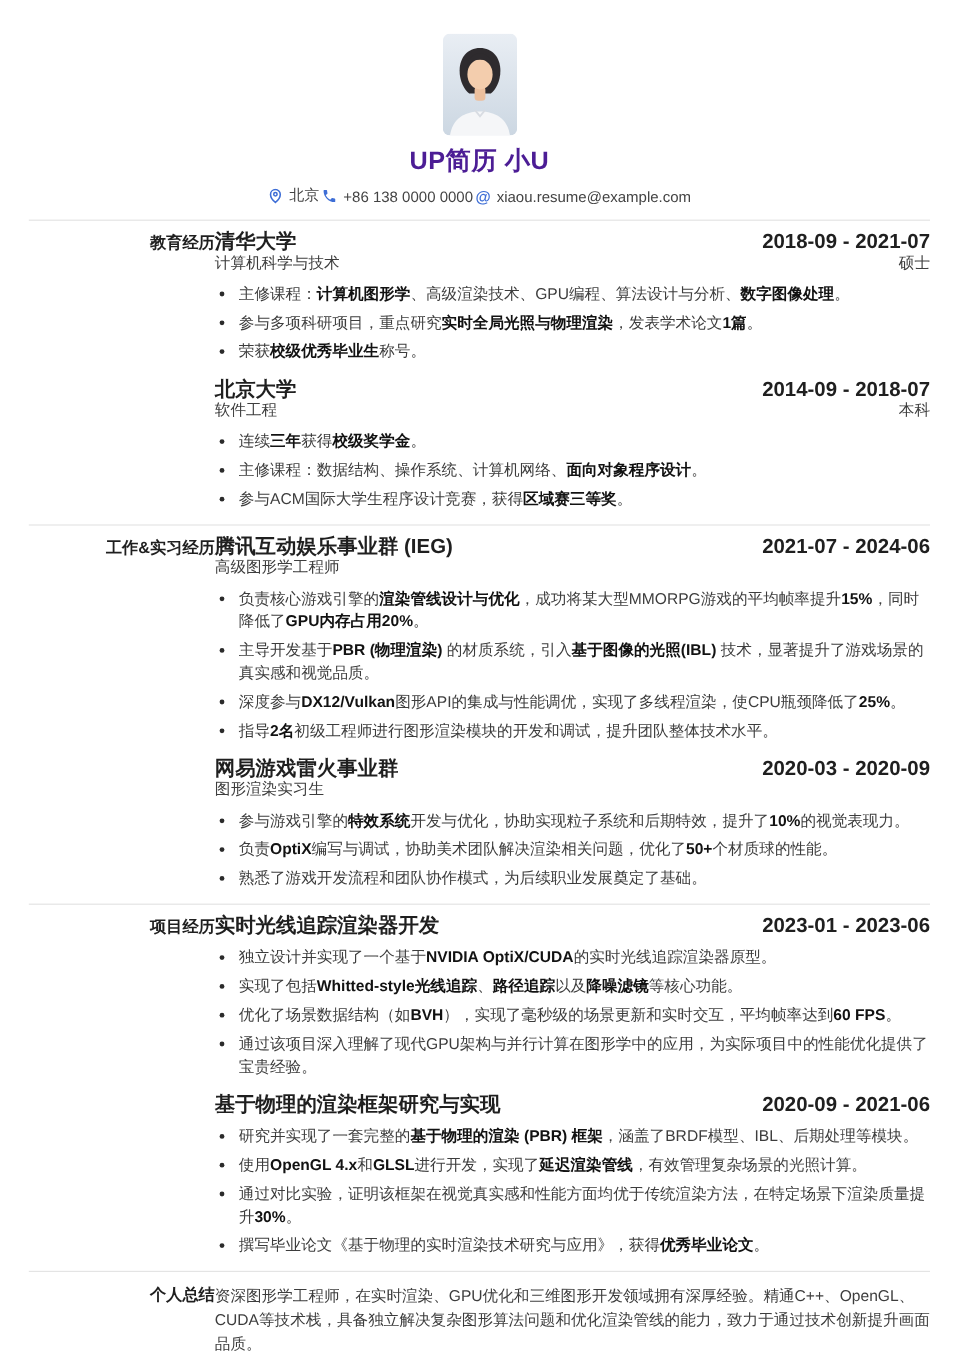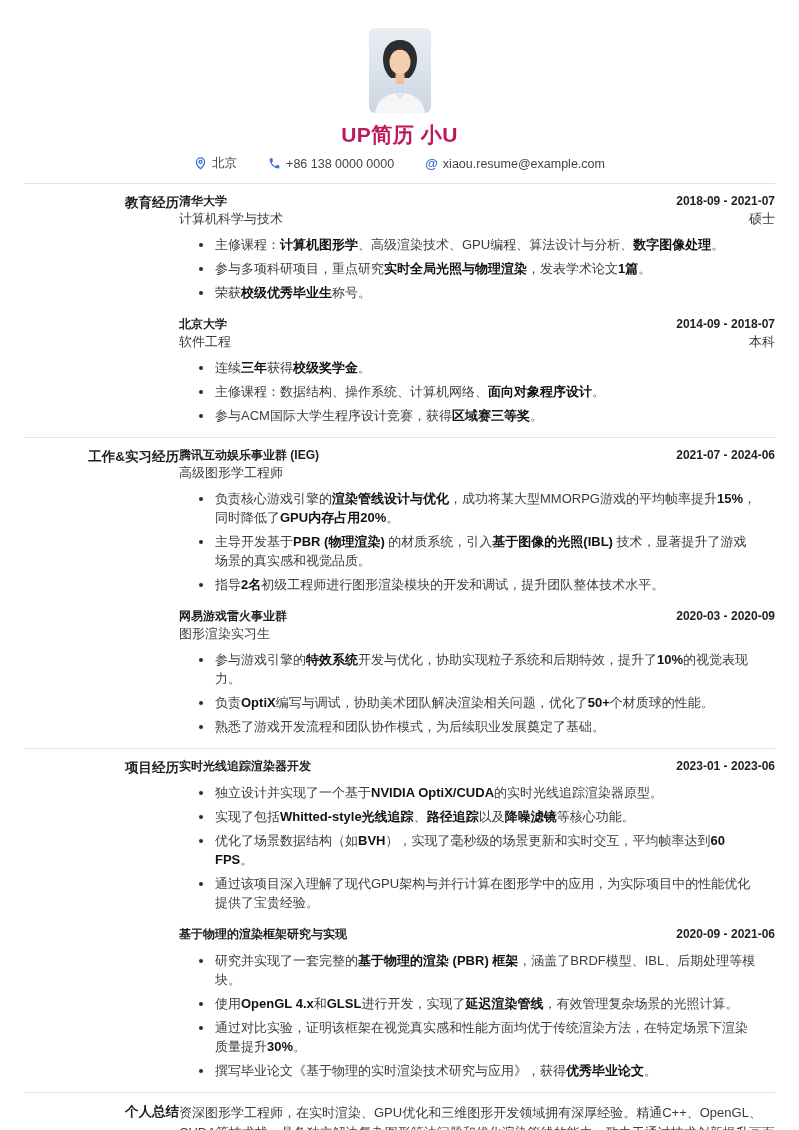--- a/index.html
+++ b/index.html
@@ -11,41 +11,41 @@
     color:var(--text);
   }
   .page { padding:0 24px; }
 
   
   .hdr { text-align:center; padding-top:28px; }
   .photo {
     width:62px; height:85px; margin:0 auto; border-radius:6px; overflow:hidden;
     display:block;
   }
-  .name { margin:9px 0 0; font-size:21px; line-height:26px; font-weight:700; color:#be185d; letter-spacing:.5px; }
+  .name { margin:9px 0 0; font-size:21px; line-height:26px; font-weight:700; color:#4c1d95; letter-spacing:.5px; }
   .contacts {
     margin-top:7px; padding-bottom:11px;
-    display:flex; justify-content:center; align-items:center; gap:31px;
+    display:flex; justify-content:center; align-items:center; gap:2px;
     font-size:12.5px; color:#434343;
   }
   .contact { display:inline-flex; align-items:center; gap:5px; }
   .cicon { display:inline-flex; width:13px; height:13px; }
   .cicon svg { width:13px; height:13px; }
   .at-glyph { color:var(--accent); font-weight:700; font-size:13px; line-height:13px; }
 
   
   section { display:flex; border-top:1px solid var(--divider); padding:9px 0 12px; }
   .sec-title { width:155px; flex:0 0 155px; font-size:13.5px; font-weight:700; color:#1f1f1f; padding-top:1px;text-align:right; }
   .sec-body { flex:1; min-width:0; }
   .entry + .entry { margin-top:14px; }
   .row-head { display:flex; justify-content:space-between; align-items:baseline;
-    font-size:12px; font-weight:700; color:#1f1f1f; line-height:17px; }
+    font-size:17px; font-weight:700; color:#1f1f1f; line-height:17px; }
   .row-sub { display:flex; justify-content:space-between; align-items:baseline;
     font-size:13px; color:var(--text); line-height:17px; }
-  ul.bullets { list-style:none; margin:8px 16px 0; padding:0; }
+  ul.bullets { list-style:none; margin:8px 0 0; padding:0; }
   ul.bullets li {
     position:relative; padding-left:20px; margin-bottom:5px;
     font-size:13px; line-height:19px; color:var(--text);
   }
   ul.bullets li:last-child { margin-bottom:0; }
   ul.bullets li::before {
     content:""; position:absolute; left:4px; top:7.5px;
     width:4px; height:4px; border-radius:50%; background:#2b2b2b;
   }
   b { color:#121212; font-weight:700; }
@@ -143,20 +143,21 @@
         <div class="row-head">
           <span>腾讯互动娱乐事业群 (IEG)</span>
           <span>2021-07 - 2024-06</span>
         </div>
         <div class="row-sub">
           <span>高级图形学工程师</span>
         </div>
         <ul class="bullets">
           <li>负责核心游戏引擎的<b>渲染管线设计与优化</b>，成功将某大型MMORPG游戏的平均帧率提升<b>15%</b>，同时降低了<b>GPU内存占用20%</b>。</li>
           <li>主导开发基于<b>PBR (物理渲染)</b> 的材质系统，引入<b>基于图像的光照(IBL)</b> 技术，显著提升了游戏场景的真实感和视觉品质。</li>
+          <li>深度参与<b>DX12/Vulkan</b>图形API的集成与性能调优，实现了多线程渲染，使CPU瓶颈降低了<b>25%</b>。</li>
           <li>指导<b>2名</b>初级工程师进行图形渲染模块的开发和调试，提升团队整体技术水平。</li>
         </ul>
       </div>
       <div class="entry">
         <div class="row-head">
           <span>网易游戏雷火事业群</span>
           <span>2020-03 - 2020-09</span>
         </div>
         <div class="row-sub">
           <span>图形渲染实习生</span>

